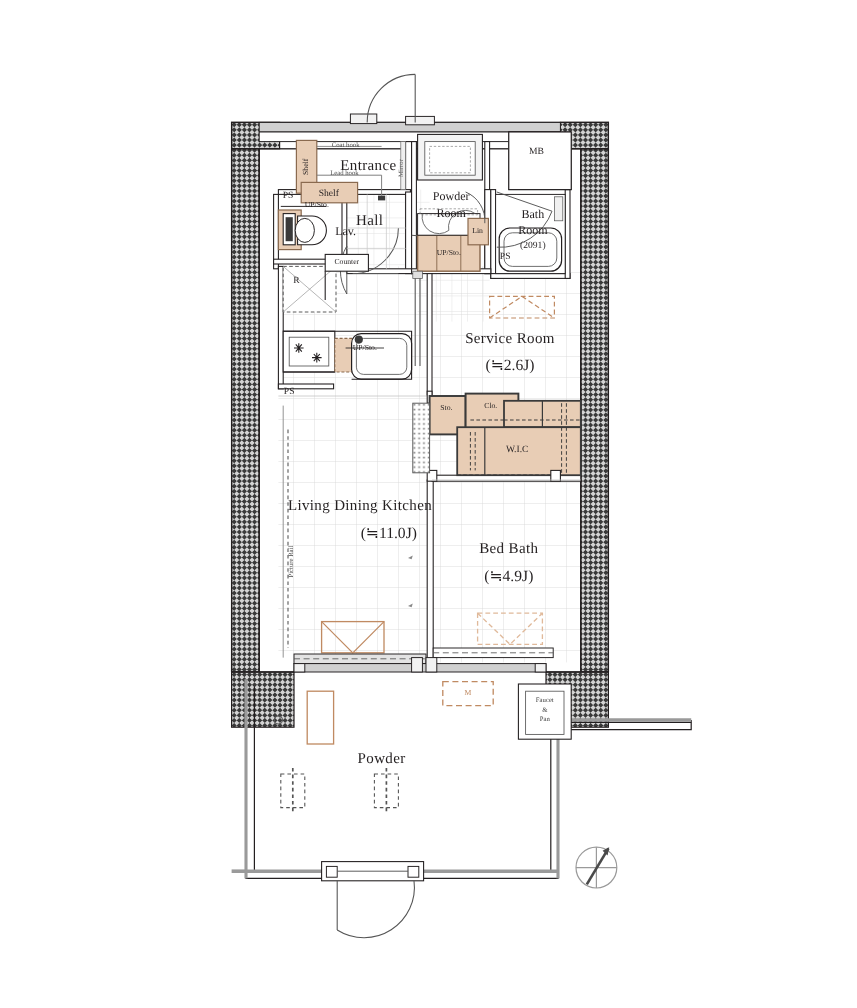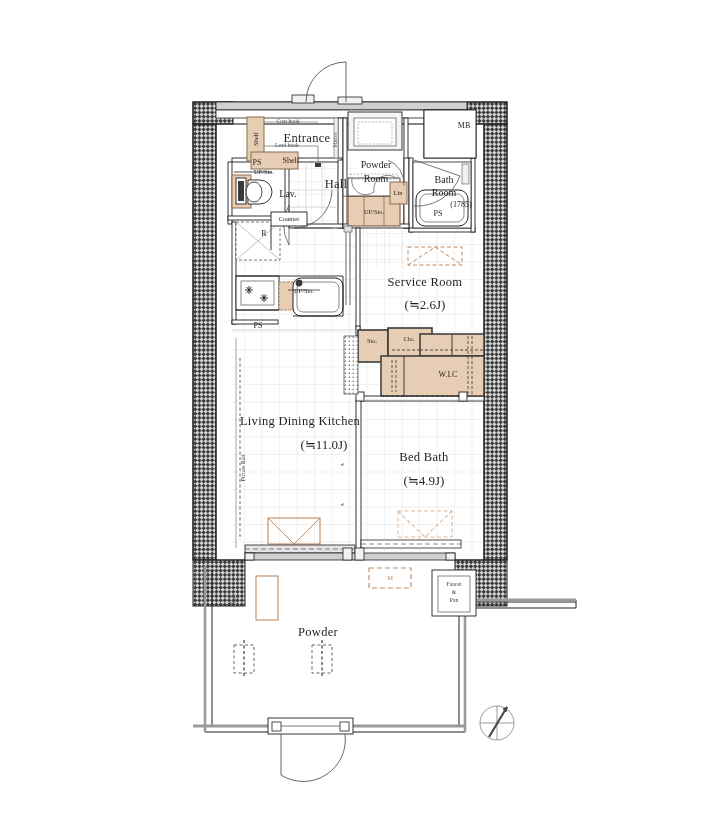--- a/index.html
+++ b/index.html
@@ -4,21 +4,21 @@
 <style>
   html,body{margin:0;padding:0;background:#ffffff;}
   body{width:714px;height:840px;font-family:"Liberation Serif",serif;color:#231f20;}
   #plan{position:relative;width:714px;height:840px;overflow:hidden;background:#fff;}
   svg{display:block;}
   .lbl{position:absolute;white-space:nowrap;font-family:"Liberation Serif",serif;color:#231f20;line-height:1;}
   .ctr{transform:translate(-50%,-50%);text-align:center;}
   .rm{font-size:12.5px;letter-spacing:.3px;}
   .rmS{font-size:10px;}
   .area{font-size:13px;}
-  .sm{font-size:8px;padding-left:34px;}
+  .sm{font-size:8px;}
   .xs{font-size:6.4px;}
   .tiny{font-size:5.6px;}
   .vertL{writing-mode:vertical-rl;transform:translate(-50%,-50%) rotate(180deg);}
   .orn{color:#c08a62;}
 </style>
 </head>
 <body>
 
 <div id="plan">
 
@@ -355,34 +355,34 @@
 <div class="lbl rm ctr" style="left:307px;top:138px;">Entrance</div>
 <div class="lbl tiny ctr" style="left:288px;top:122px;color:#4b4b4b;">Coat hook</div>
 <div class="lbl tiny ctr" style="left:287px;top:146px;color:#4b4b4b;">Lead hook</div>
 <div class="lbl xs ctr vertL" style="left:256px;top:139px;">Shelf</div>
 <div class="lbl sm ctr" style="left:274px;top:161px;">Shelf</div>
 <div class="lbl tiny ctr vertL" style="left:336px;top:140px;color:#5a5a5a;">Mirror</div>
 
 <div class="lbl sm ctr" style="left:240px;top:163px;">PS</div>
 <div class="lbl xs ctr" style="left:264px;top:172px;">UP/Sto.</div>
 <div class="lbl rmS ctr" style="left:288px;top:194px;">Lav.</div>
-<div class="lbl rm ctr" style="left:336px;top:184px;">Hall</div>
+<div class="lbl rm ctr" style="left:308px;top:184px;">Hall</div>
 <div class="lbl xs ctr" style="left:289px;top:219px;">Counter</div>
 <div class="lbl sm ctr" style="left:247px;top:234px;">R</div>
 
 <div class="lbl rmS ctr" style="left:376px;top:165px;">Powder</div>
 <div class="lbl rmS ctr" style="left:376px;top:179px;">Room</div>
 <div class="lbl xs ctr" style="left:374px;top:212px;">UP/Sto.</div>
 <div class="lbl xs ctr" style="left:398px;top:193px;">Lin</div>
 <div class="lbl sm ctr" style="left:421px;top:214px;">PS</div>
 
 <div class="lbl sm ctr" style="left:447px;top:126px;">MB</div>
 <div class="lbl rmS ctr" style="left:444px;top:180px;">Bath</div>
 <div class="lbl rmS ctr" style="left:444px;top:193px;">Room</div>
-<div class="lbl sm ctr" style="left:444px;top:205px;">(1785)</div>
+<div class="lbl sm ctr" style="left:444px;top:205px;">(2091)</div>
 
 <div class="lbl rm ctr" style="left:425px;top:282px;">Service Room</div>
 <div class="lbl area ctr" style="left:425px;top:304px;">(≒2.6J)</div>
 
 <div class="lbl xs ctr" style="left:372px;top:341px;">Sto.</div>
 <div class="lbl xs ctr" style="left:409px;top:339px;">Clo.</div>
 <div class="lbl sm ctr" style="left:431px;top:375px;">W.I.C</div>
 
 <div class="lbl sm ctr" style="left:241px;top:326px;">PS</div>
 <div class="lbl xs ctr" style="left:304px;top:291px;">UP/Sto.</div>

